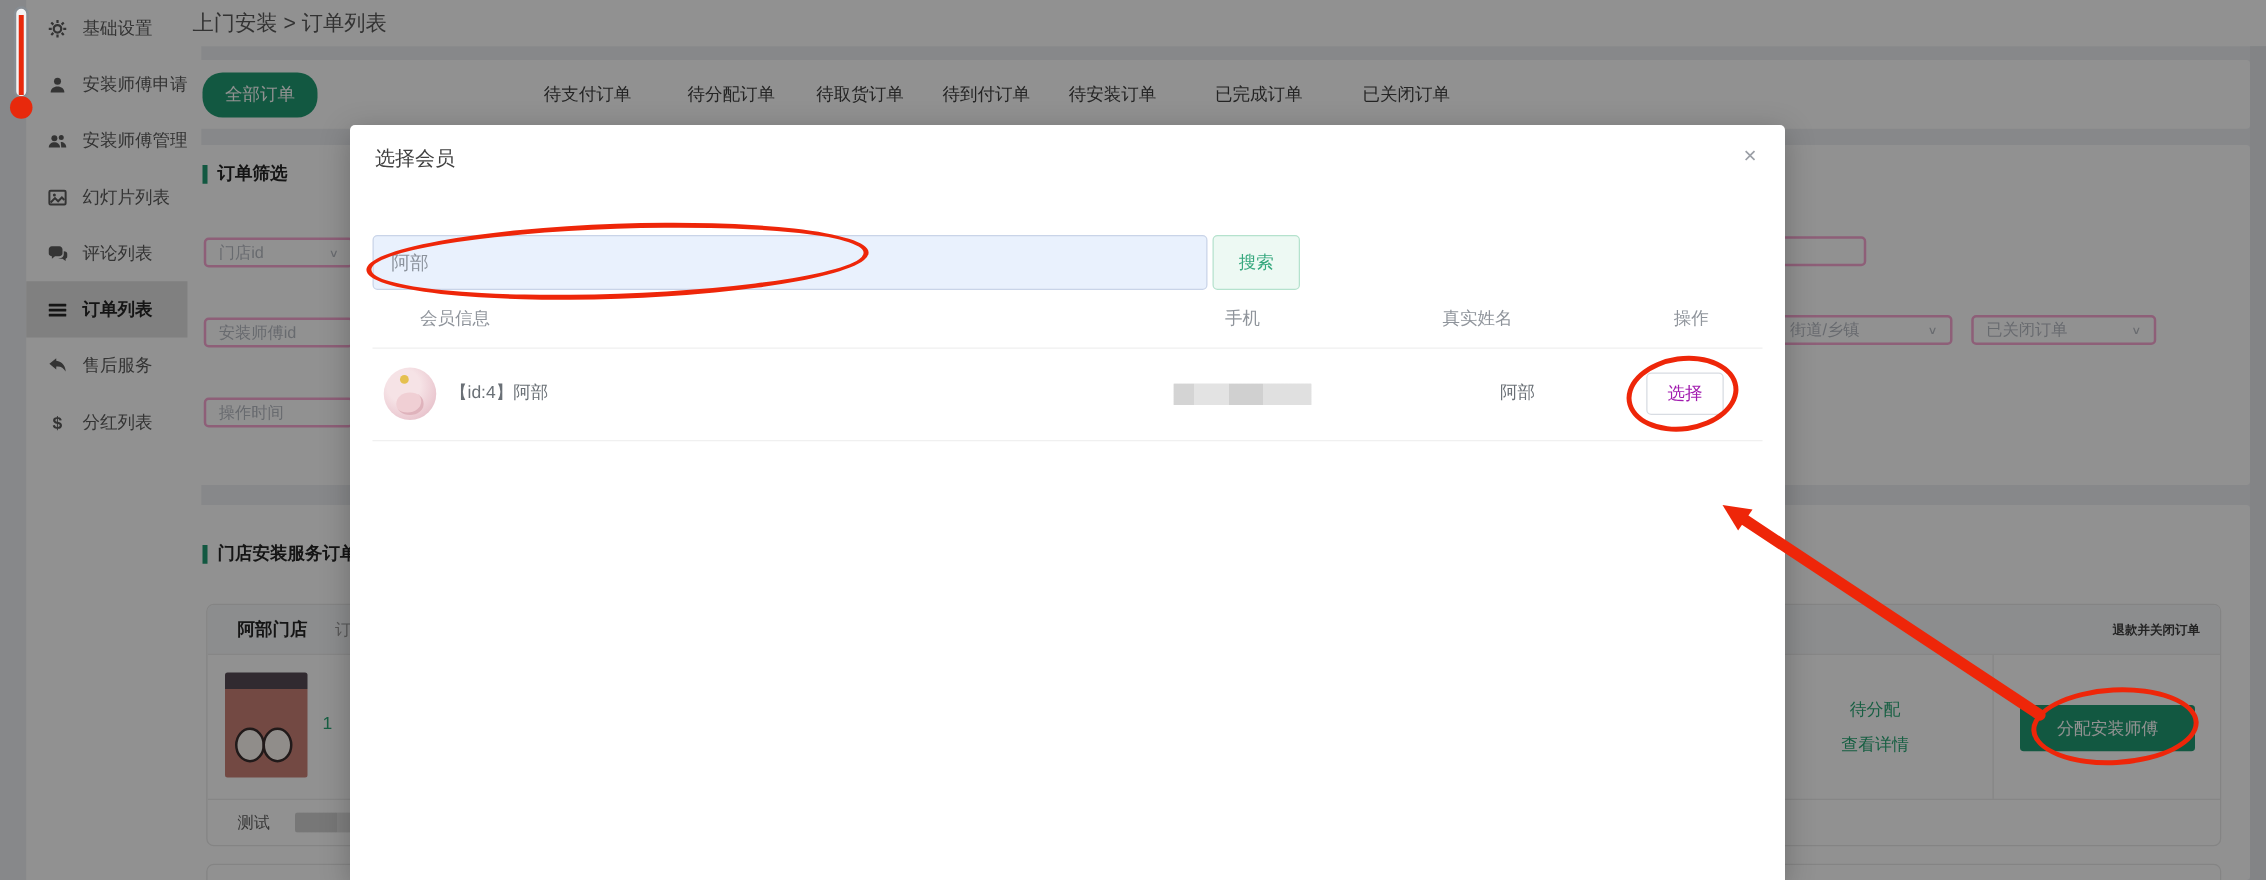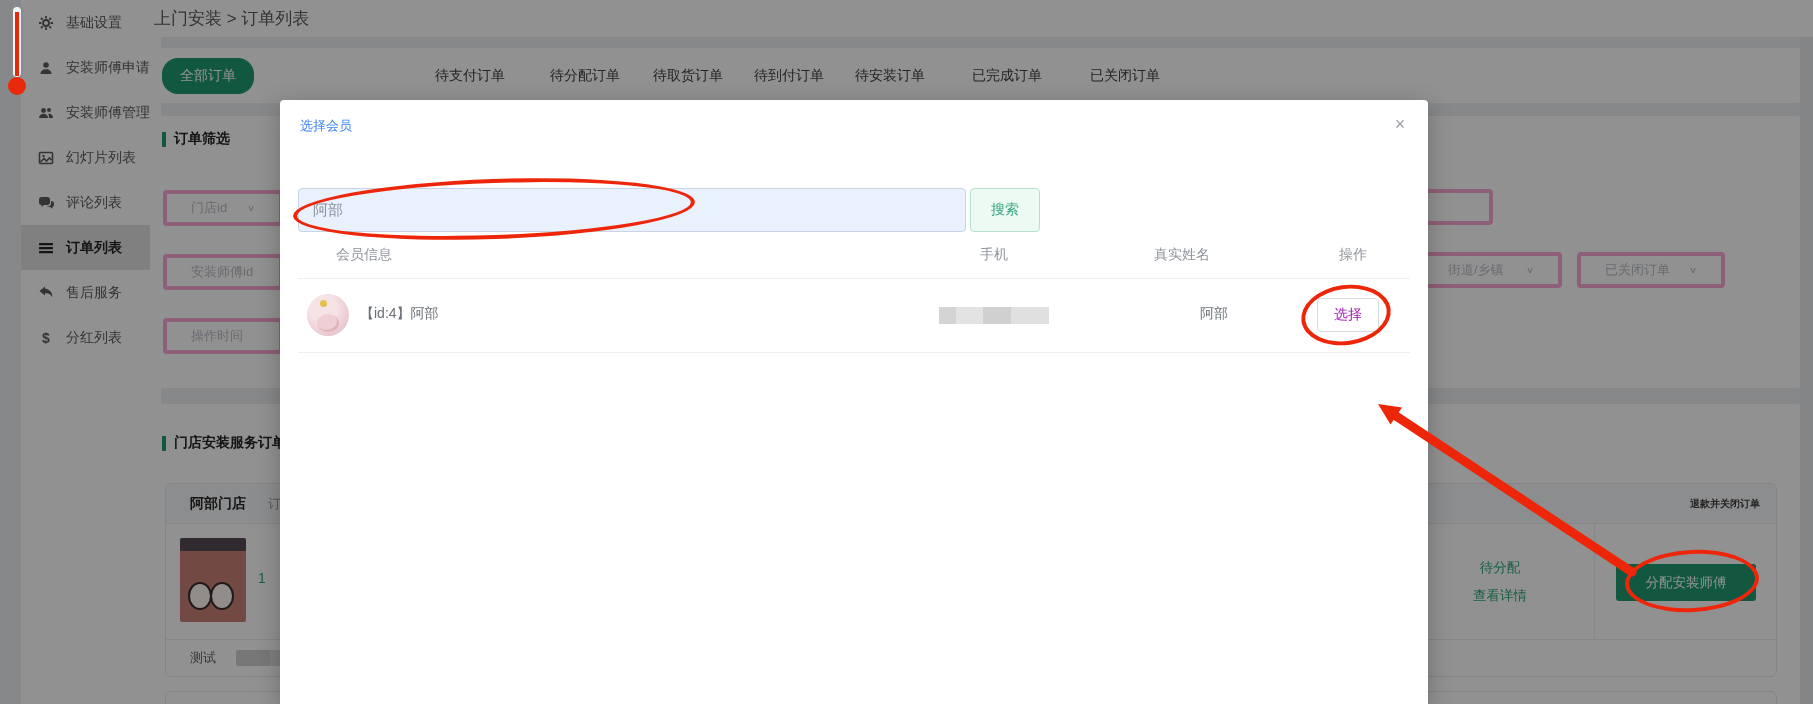--- a/index.html
+++ b/index.html
@@ -21,22 +21,22 @@
     border-radius:3px; z-index:1; }
   .tab-active { position:absolute; left:12px; top:10px; width:92px; height:36px; background:#219c72;
     color:#fff; font-size:14px; border:none; border-radius:16px; cursor:pointer; }
   .tab-plain { position:absolute; top:0; height:55px; line-height:55px; font-size:14px; color:#404040; cursor:pointer; }
 
   
   .filter-panel { position:absolute; left:150px; top:116px; width:1650px; height:272px; background:#fff;
     border-radius:3px; z-index:1; }
   .sec-title { display:flex; align-items:center; gap:8px; font-size:14px; font-weight:bold; color:#262626; }
   .sec-bar { width:4px; height:15px; background:#219c72; }
-  .field { position:absolute; height:36px; border:4px solid #f9a8d4; border-radius:4px; background:#fff;
-    color:#b8bcc4; font-size:13px; display:flex; align-items:center; padding:0 24px; justify-content:space-between; }
+  .field { position:absolute; height:24px; border:2px solid #f9a8d4; border-radius:4px; background:#fff;
+    color:#b8bcc4; font-size:13px; display:flex; align-items:center; padding:0 10px; justify-content:space-between; }
   .chev { color:#b8bcc4; font-size:11px; transform:scaleY(.8); }
 
   
   .orders-panel { position:absolute; left:150px; top:404px; width:1650px; height:300px; background:#fff;
     border-radius:3px; z-index:1; }
   .order-card { position:absolute; left:15px; top:79px; width:1612px; height:194px;
     border:1px solid #e8e8e8; border-radius:6px; overflow:hidden; }
   .oc-head { height:40px; background:#f7f8fa; border-bottom:1px solid #ececec; display:flex;
     align-items:center; padding:0 16px 0 24px; }
   .oc-store { font-size:14px; font-weight:bold; color:#262626; }
@@ -61,21 +61,21 @@
   .card2-sliver { position:absolute; left:15px; top:287px; width:1612px; height:20px;
     border:1px solid #e8e8e8; border-radius:6px 6px 0 0; background:#fff; }
   .right-scroll-strip { position:absolute; right:0; top:37px; width:13px; height:667px; background:#e6e8eb; z-index:1; }
 
   
   .dim { position:absolute; inset:0; background:rgba(0,0,0,.43); z-index:50; }
 
   
   .modal { position:absolute; left:280px; top:100px; width:1148px; height:604px; background:#fff;
     border-radius:4px 4px 0 0; box-shadow:0 6px 24px rgba(0,0,0,.25); z-index:60; }
-  .modal-title { position:absolute; left:20px; top:17px; font-size:13px; color:#3b82f6; }
+  .modal-title { position:absolute; left:20px; top:17px; font-size:16px; color:#404040; }
   .modal-close { position:absolute; left:1108px; top:12px; width:24px; height:24px; font-size:18px;
     color:#9b9fa6; background:none; border:none; cursor:pointer; line-height:24px; }
   .m-search-input { position:absolute; left:18px; top:88px; width:668px; height:44px;
     background:#e9f1fd; border:1px solid #c9d4e8; border-radius:4px; padding:0 14px;
     font-size:15px; color:#8b929c; font-family:inherit; }
   .m-search-btn { position:absolute; left:690px; top:88px; width:70px; height:44px; background:#edf9f3;
     border:1px solid #b5e2cd; border-radius:4px; color:#36a87e; font-size:14px; cursor:pointer; }
   .m-thead { position:absolute; left:0; top:146px; width:1148px; height:24px; font-size:14px; color:#8f949b; }
   .m-thead .c1 { position:absolute; left:56px; }
   .m-thead .c2 { position:absolute; left:664px; width:100px; text-align:center; }

